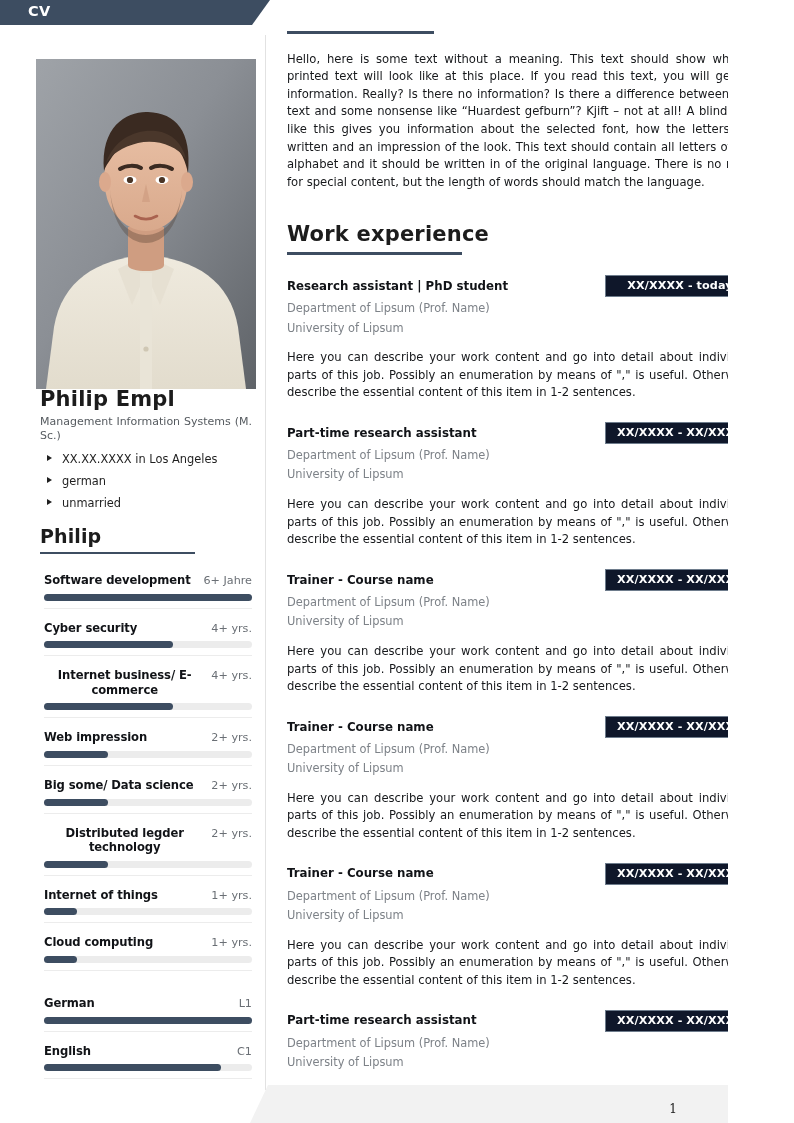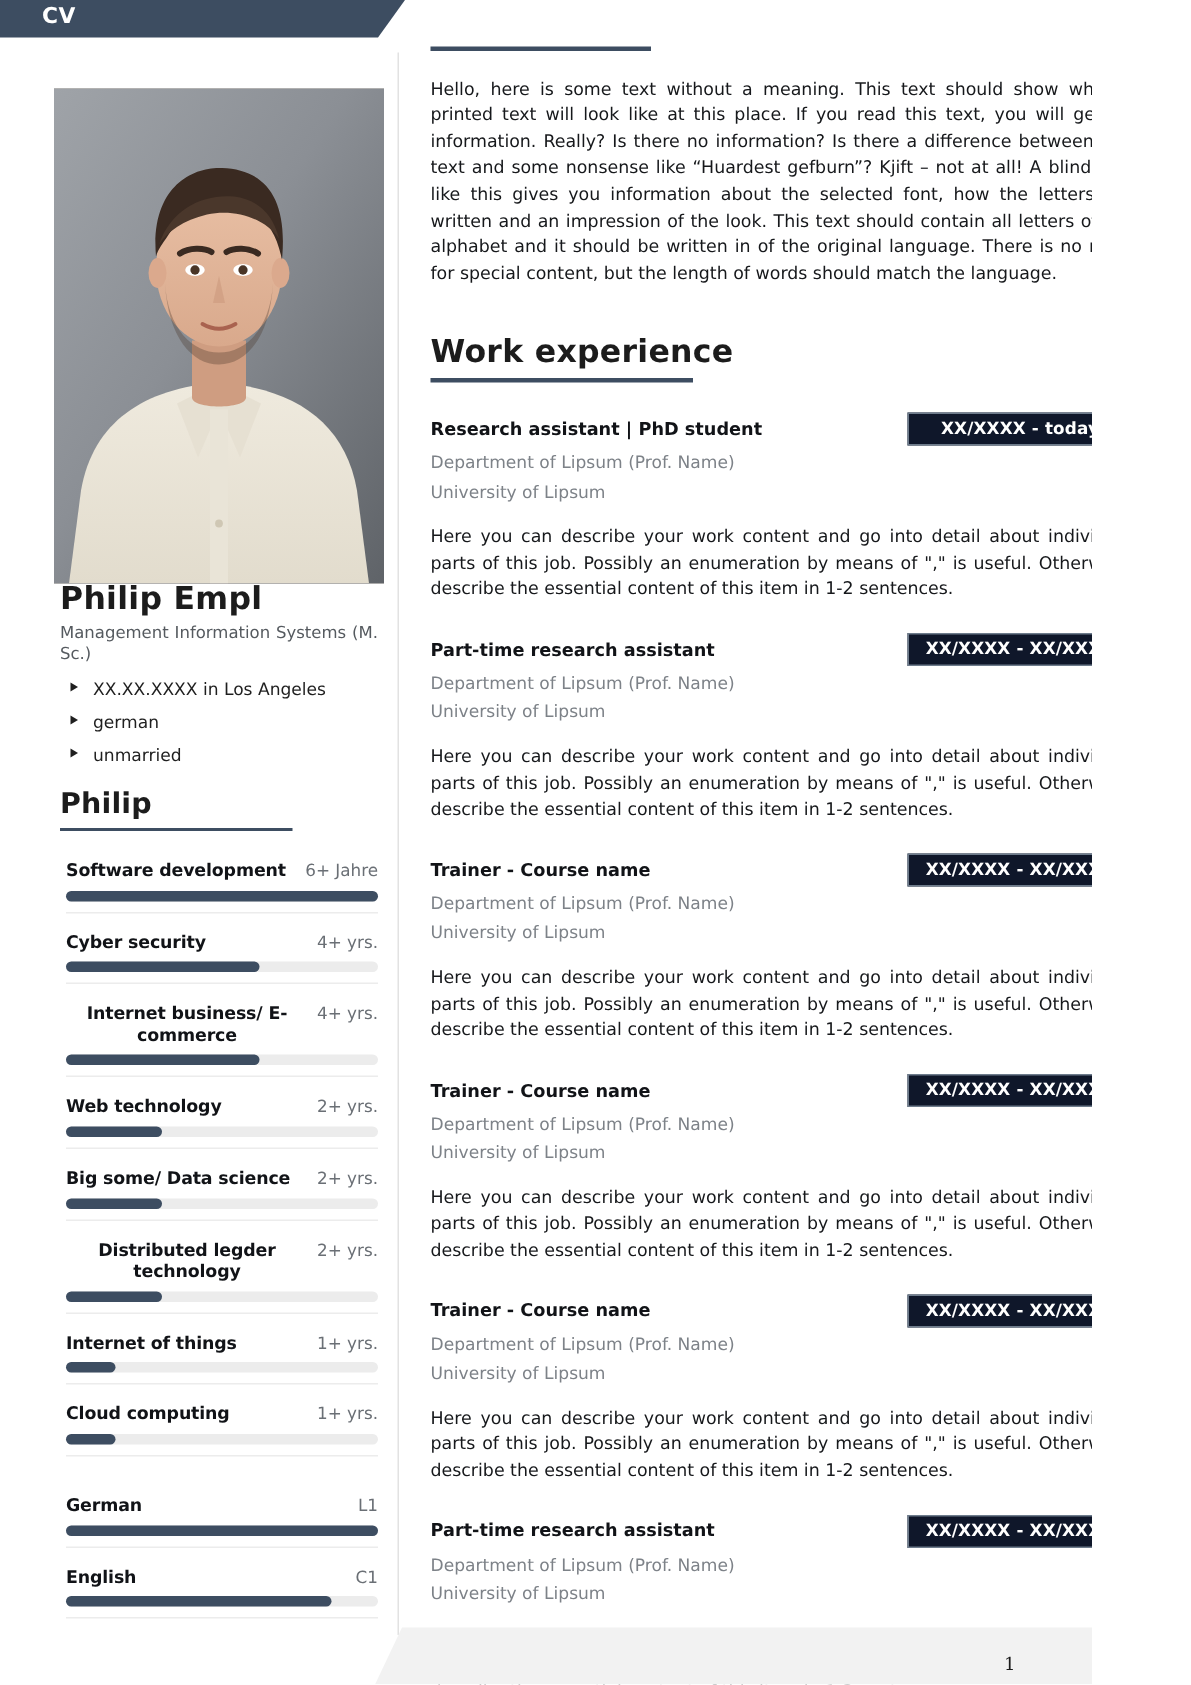--- a/index.html
+++ b/index.html
@@ -316,21 +316,21 @@
             <div class="skill-name">Internet business/ E-commerce</div>
             <div class="skill-value">4+ yrs.</div>
           </div>
           <div class="bar-track">
             <div class="bar-fill" style="width: 62%;"></div>
           </div>
           <div class="skill-sep"></div>
         </div>
         <div class="skill">
           <div class="skill-top">
-            <div class="skill-name">Web technology</div>
+            <div class="skill-name">Web impression</div>
             <div class="skill-value">2+ yrs.</div>
           </div>
           <div class="bar-track">
             <div class="bar-fill" style="width: 31%;"></div>
           </div>
           <div class="skill-sep"></div>
         </div>
         <div class="skill">
           <div class="skill-top">
             <div class="skill-name">Big some/ Data science</div>

